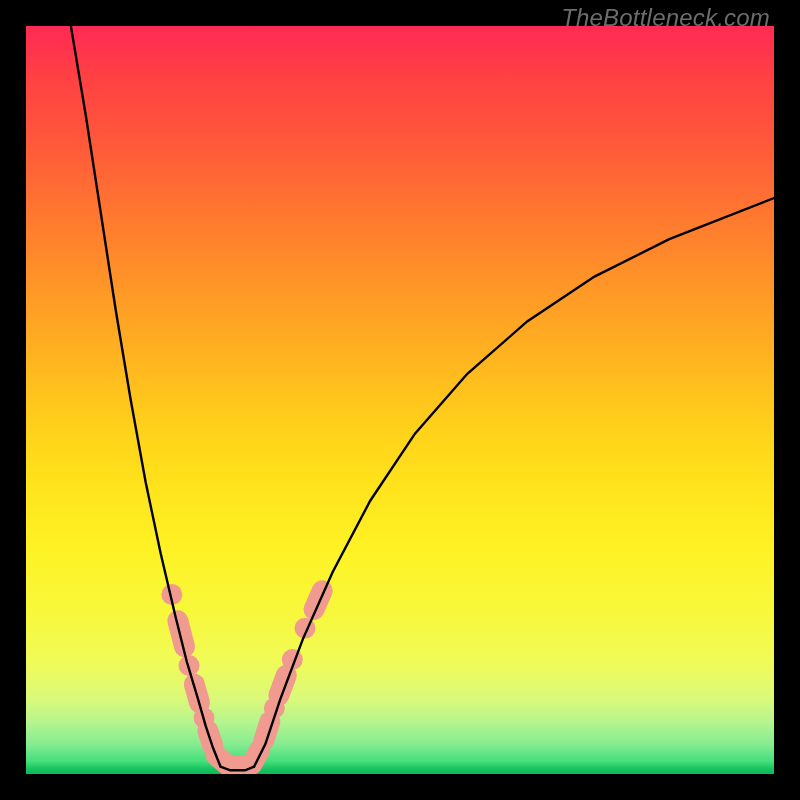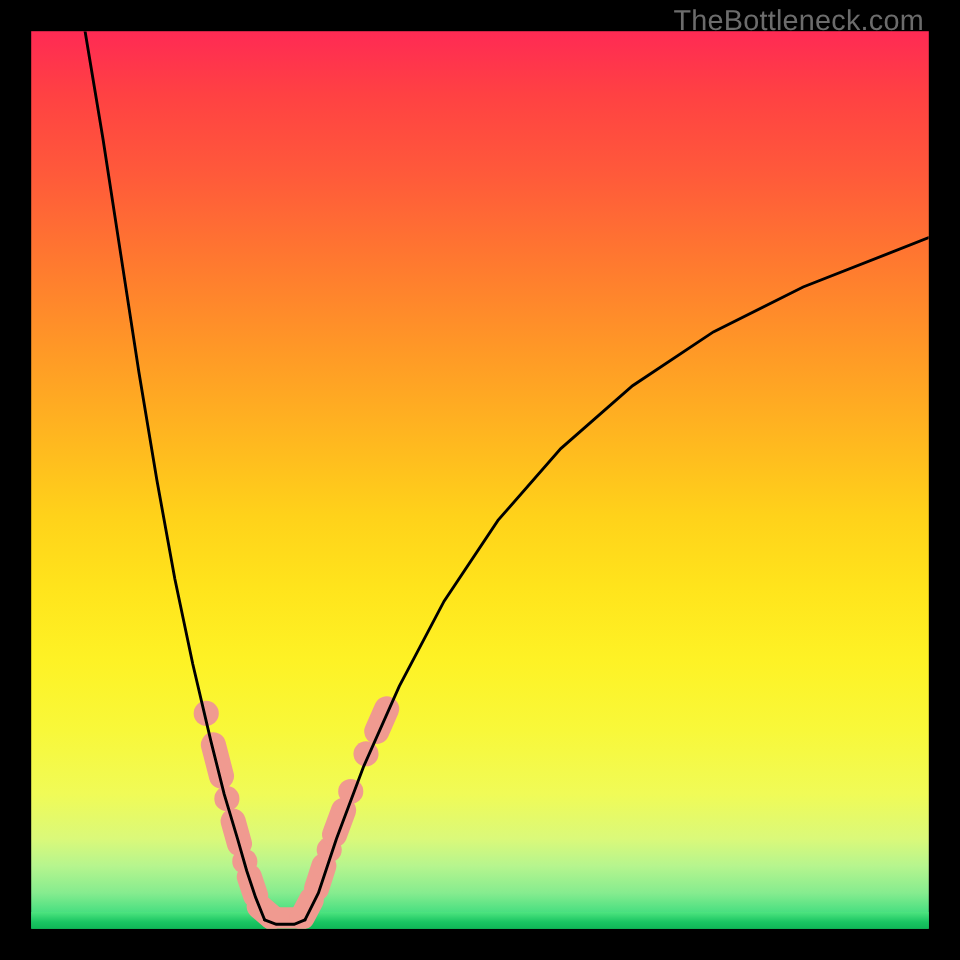--- a/index.html
+++ b/index.html
@@ -9,20 +9,21 @@
     height: 800px;
     background: #000;
     font-family: Arial, Helvetica, sans-serif;
     overflow: hidden;
   }
   .frame {
     position: relative;
     width: 780px;
     height: 800px;
     background: #000;
+    font-style: italic;
   }
   .watermark {
     position: absolute;
     top: 4px;
     right: 10px;
     font-size: 24px;
     font-weight: 400;
     color: #6c6c6c;
     letter-spacing: 0.2px;
     z-index: 20;

